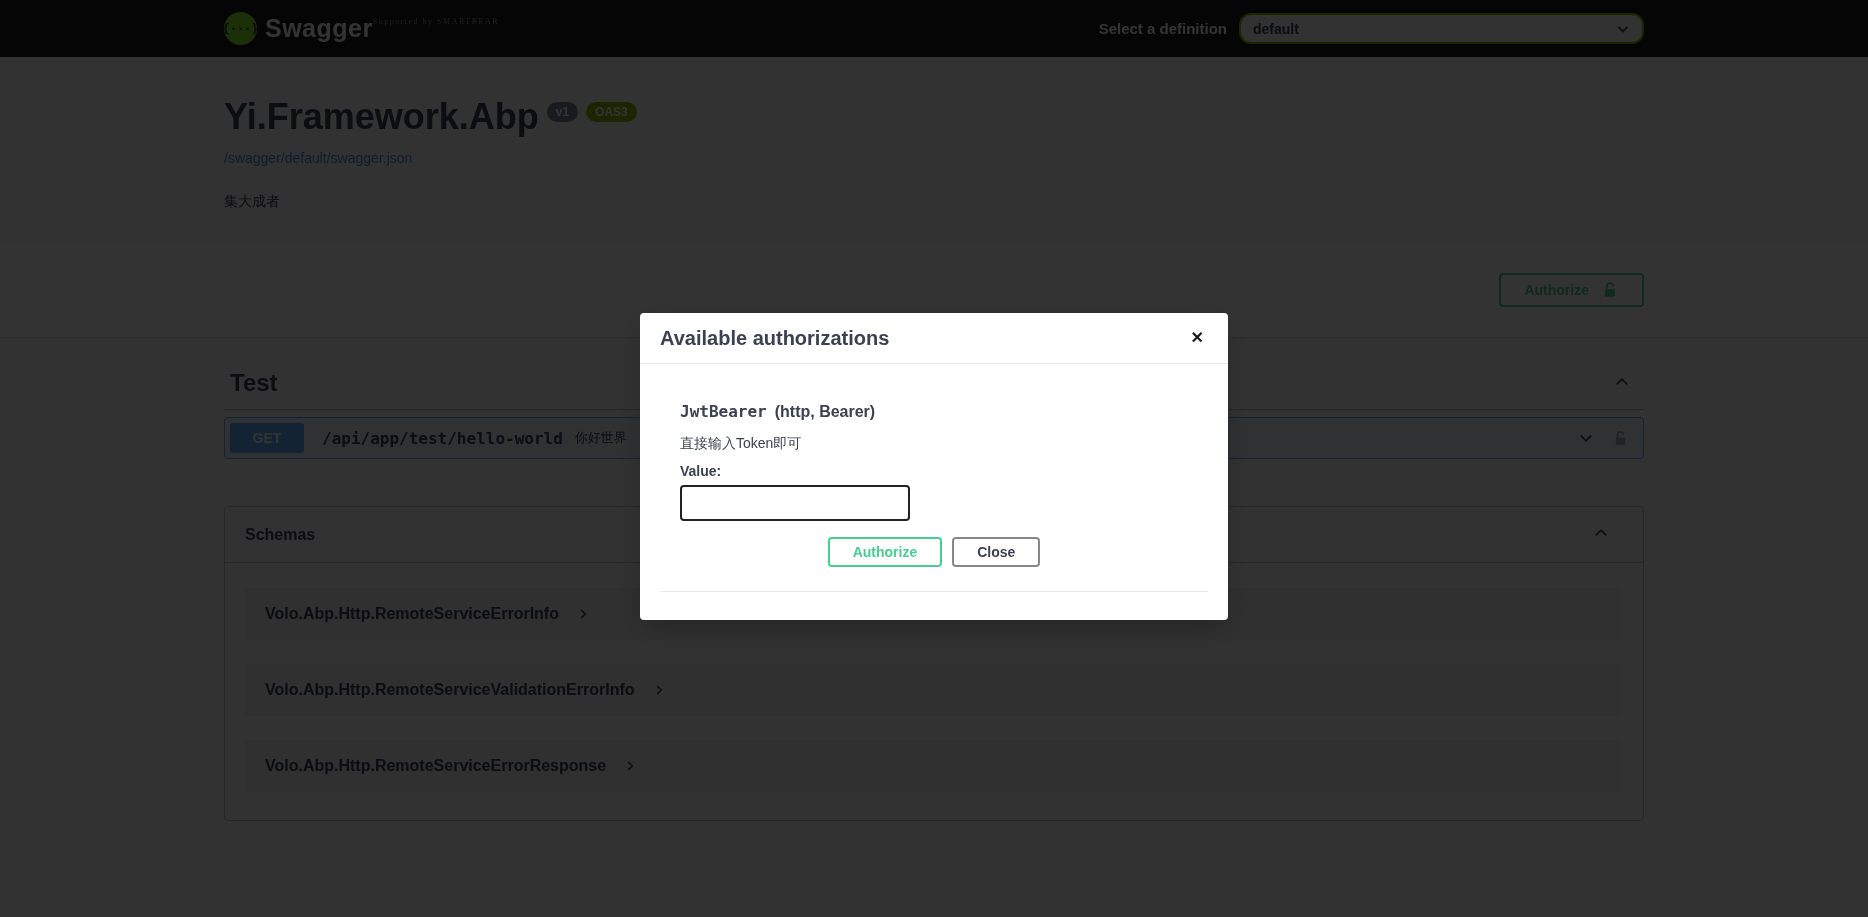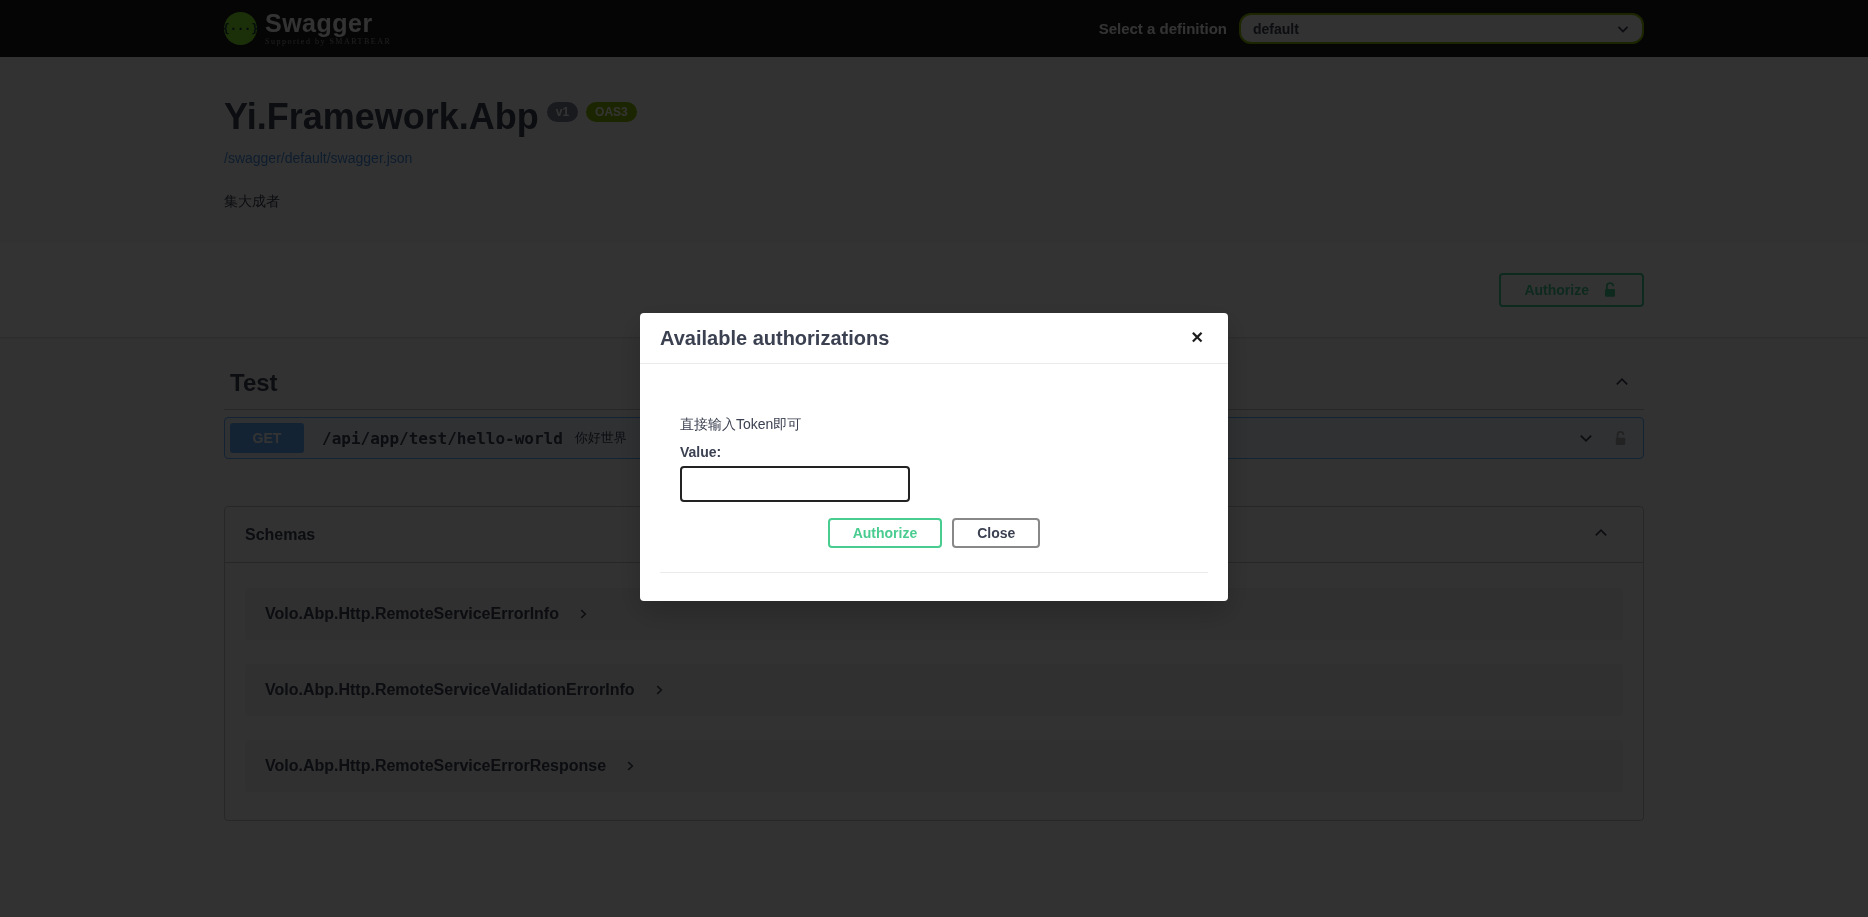--- a/index.html
+++ b/index.html
@@ -15,21 +15,21 @@
   
   .topbar { background: #1b1b1b; height: 57px; }
   .topbar .wrapper { display: flex; align-items: center; justify-content: space-between; height: 100%; }
   .logo { display: flex; align-items: center; gap: 8px; }
   .logo-circle {
     width: 33px; height: 33px; border-radius: 50%;
     background: #85ea2d; color: #173647;
     display: flex; align-items: center; justify-content: center;
     font-family: "DejaVu Sans Mono", monospace; font-size: 12px; font-weight: bold;
   }
-  .logo-texts { display: flex; flex-direction: column; line-height: 1; }
+  .logo-texts { display: flex; flex-direction: row; line-height: 1; }
   .logo-title { color: #ffffff; font-size: 25px; font-weight: bold; letter-spacing: 0.5px; }
   .logo-tagline { color: #9b9b9b; font-size: 8px; letter-spacing: 1.5px; margin-top: 2px; font-family: Liberation Serif, serif; }
   .definition-group { display: flex; align-items: center; }
   .definition-label { color: #ffffff; font-weight: bold; font-size: 15px; margin-right: 12px; }
   .definition-select {
     width: 405px; height: 31px; background: #f7f7f7;
     border: 2px solid #89bf04; border-radius: 12px;
     display: flex; align-items: center; justify-content: space-between;
     padding: 0 12px; font-size: 14px; font-weight: bold; color: #3b4151;
     cursor: pointer;
@@ -267,20 +267,21 @@
 
 <div class="backdrop"></div>
 
 <div class="modal">
   <div class="modal-header">
     <h3 class="modal-title">Available authorizations</h3>
     <button class="modal-close">✕</button>
   </div>
   <div class="modal-content">
     <div class="auth-container">
+      <h4 class="auth-heading"><code>JwtBearer</code><span>(http, Bearer)</span></h4>
       <p class="auth-description">直接输入Token即可</p>
       <label class="value-label">Value:</label>
       <input class="token-input" type="text" value="" style="">
       <div class="auth-btn-wrapper">
         <button class="btn modal-authorize-btn">Authorize</button>
         <button class="btn modal-close-btn">Close</button>
       </div>
     </div>
   </div>
 </div>

